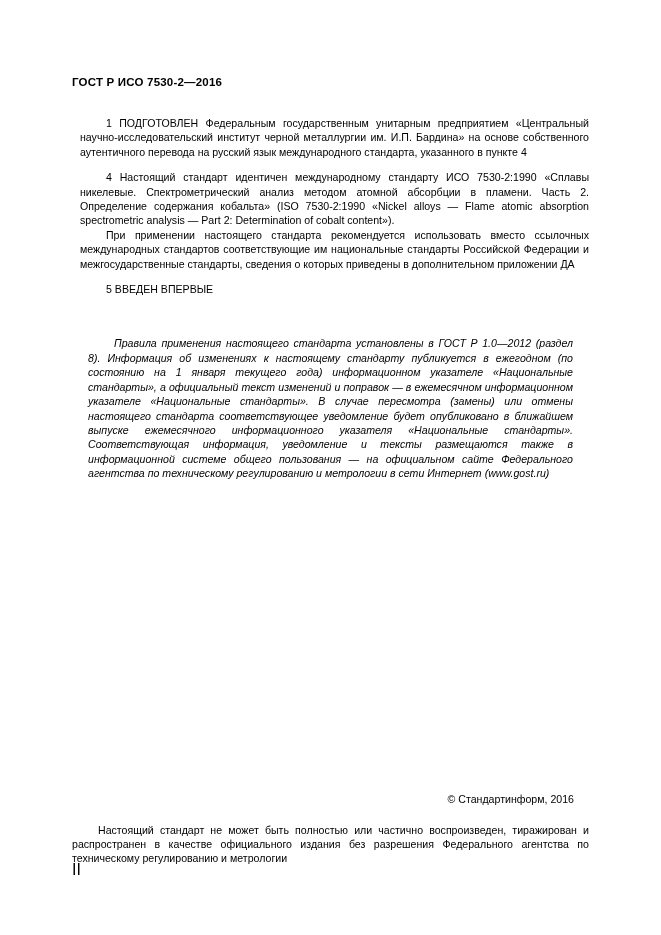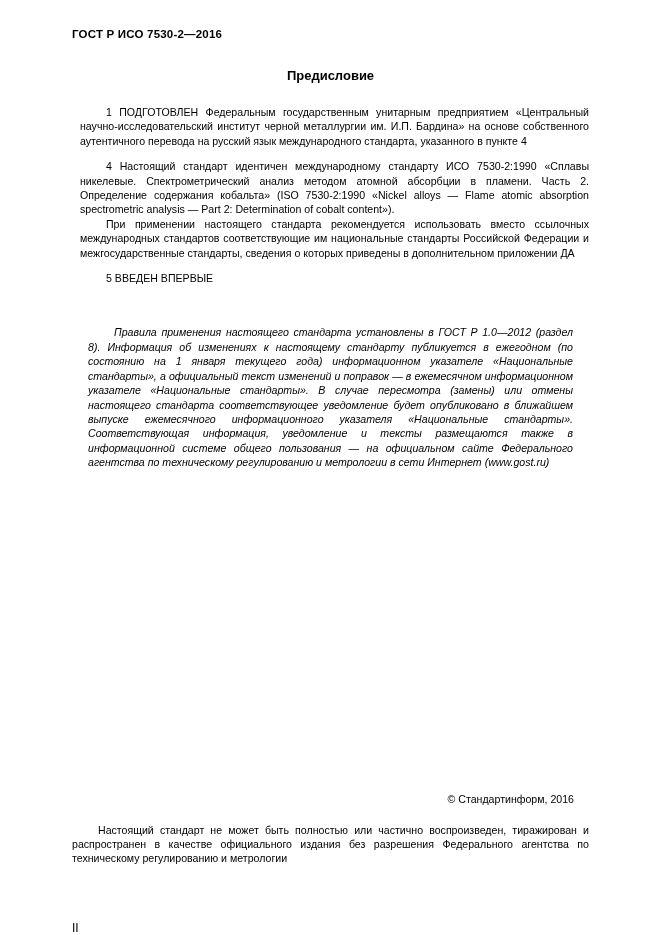--- a/index.html
+++ b/index.html
@@ -15,21 +15,21 @@
     position: relative;
     overflow: hidden;
   }
   .page {
     position: absolute;
     left: 0;
     top: 0;
     width: 661px;
     height: 935px;
     box-sizing: border-box;
-    padding: 28px 72px 0 72px;
+    padding: 76px 72px 0 72px;
   }
   .header-line {
     font-size: 11.5px;
     font-weight: bold;
     letter-spacing: 0.2px;
     margin: 0 0 28px 0;
   }
   .doc-title {
     text-align: center;
     font-size: 13px;
@@ -68,32 +68,31 @@
     right: 72px;
     top: 823px;
     font-size: 10.6px;
     line-height: 14px;
     text-align: justify;
     text-indent: 26px;
   }
   .page-number {
     position: absolute;
     left: 72px;
-    top: 921px;
-    font-size: 12px;
+    top: 861px;
+    font-size: 16px;
   }
 </style>
 </head>
 <body>
 
 <div class="page">
 
   <div class="header-line">ГОСТ Р ИСО 7530-2—2016</div>
 
-  <div class="doc-title">Предисловие</div>
 
   <p class="para">1 ПОДГОТОВЛЕН Федеральным государственным унитарным предприятием «Центральный научно-исследовательский институт черной металлургии им. И.П. Бардина» на основе собственного аутентичного перевода на русский язык международного стандарта, указанного в пункте 4</p>
 
 
 
   <p class="para tight">4 Настоящий стандарт идентичен международному стандарту ИСО 7530-2:1990 «Сплавы никелевые. Спектрометрический анализ методом атомной абсорбции в пламени. Часть 2. Определение содержания кобальта» (ISO 7530-2:1990 «Nickel alloys — Flame atomic absorption spectrometric analysis — Part 2: Determination of cobalt content»).</p>
 
 
   <p class="para">При применении настоящего стандарта рекомендуется использовать вместо ссылочных международных стандартов соответствующие им национальные стандарты Российской Федерации и межгосударственные стандарты, сведения о которых приведены в дополнительном приложении ДА</p>
 

